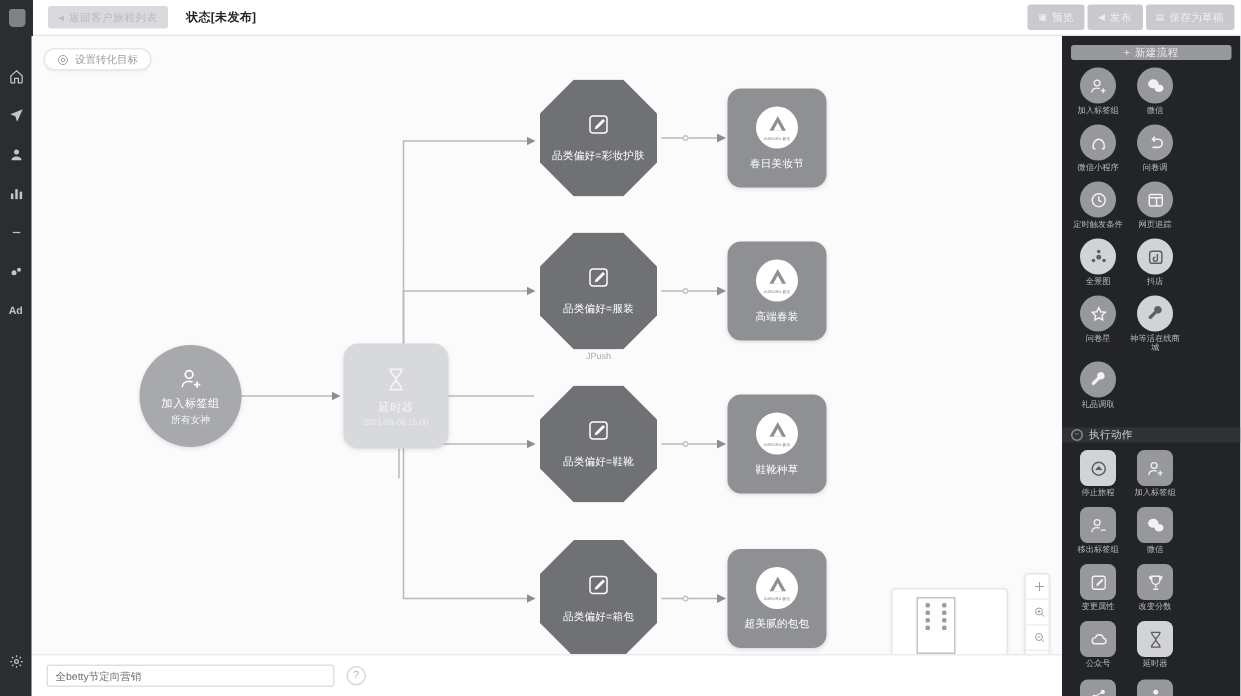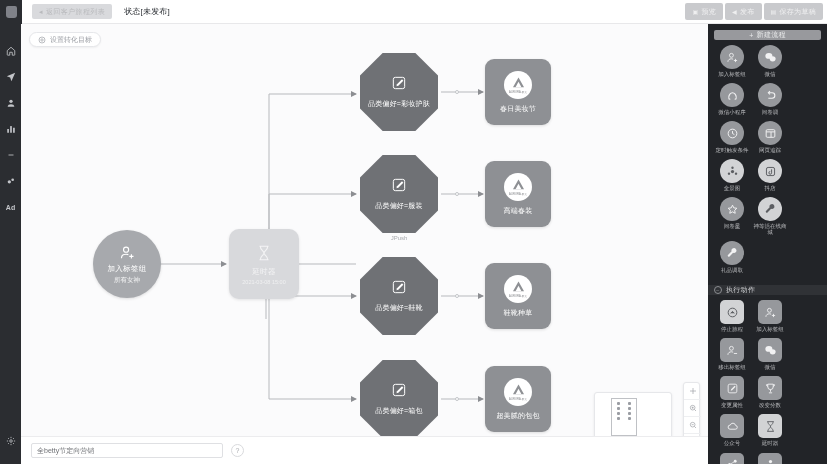--- a/index.html
+++ b/index.html
@@ -23,21 +23,21 @@
   }
   .logo-glyph { width: 11px; height: 12px; background: #8f9299; border-radius: 2px 2px 3px 3px; opacity:.85; }
   .back-btn {
     margin-left: 10px; height: 15px; padding: 0 7px;
     background: #d9dadd; border-radius: 2px;
     display: flex; align-items: center; gap: 3px;
     font-size: 7px; color: #b9babd; letter-spacing: .4px;
   }
   .back-arrow { font-size: 7px; color: #b9babd; }
   .topbar-title {
-    margin-left: 12px; font-size: 8px; font-weight: normal; color: #1f2328;
+    margin-left: 12px; font-size: 8px; font-weight: bold; color: #1f2328;
     letter-spacing: .2px;
   }
   .topbar-right {
     position: absolute; right: 4px; top: 3px;
     display: flex; align-items: center; gap: 2px;
   }
   .tb-btn {
     height: 17px; padding: 0 7px; border-radius: 2px;
     background: #c9cacd; color: #efeff0;
     display: flex; align-items: center; gap: 3px;

